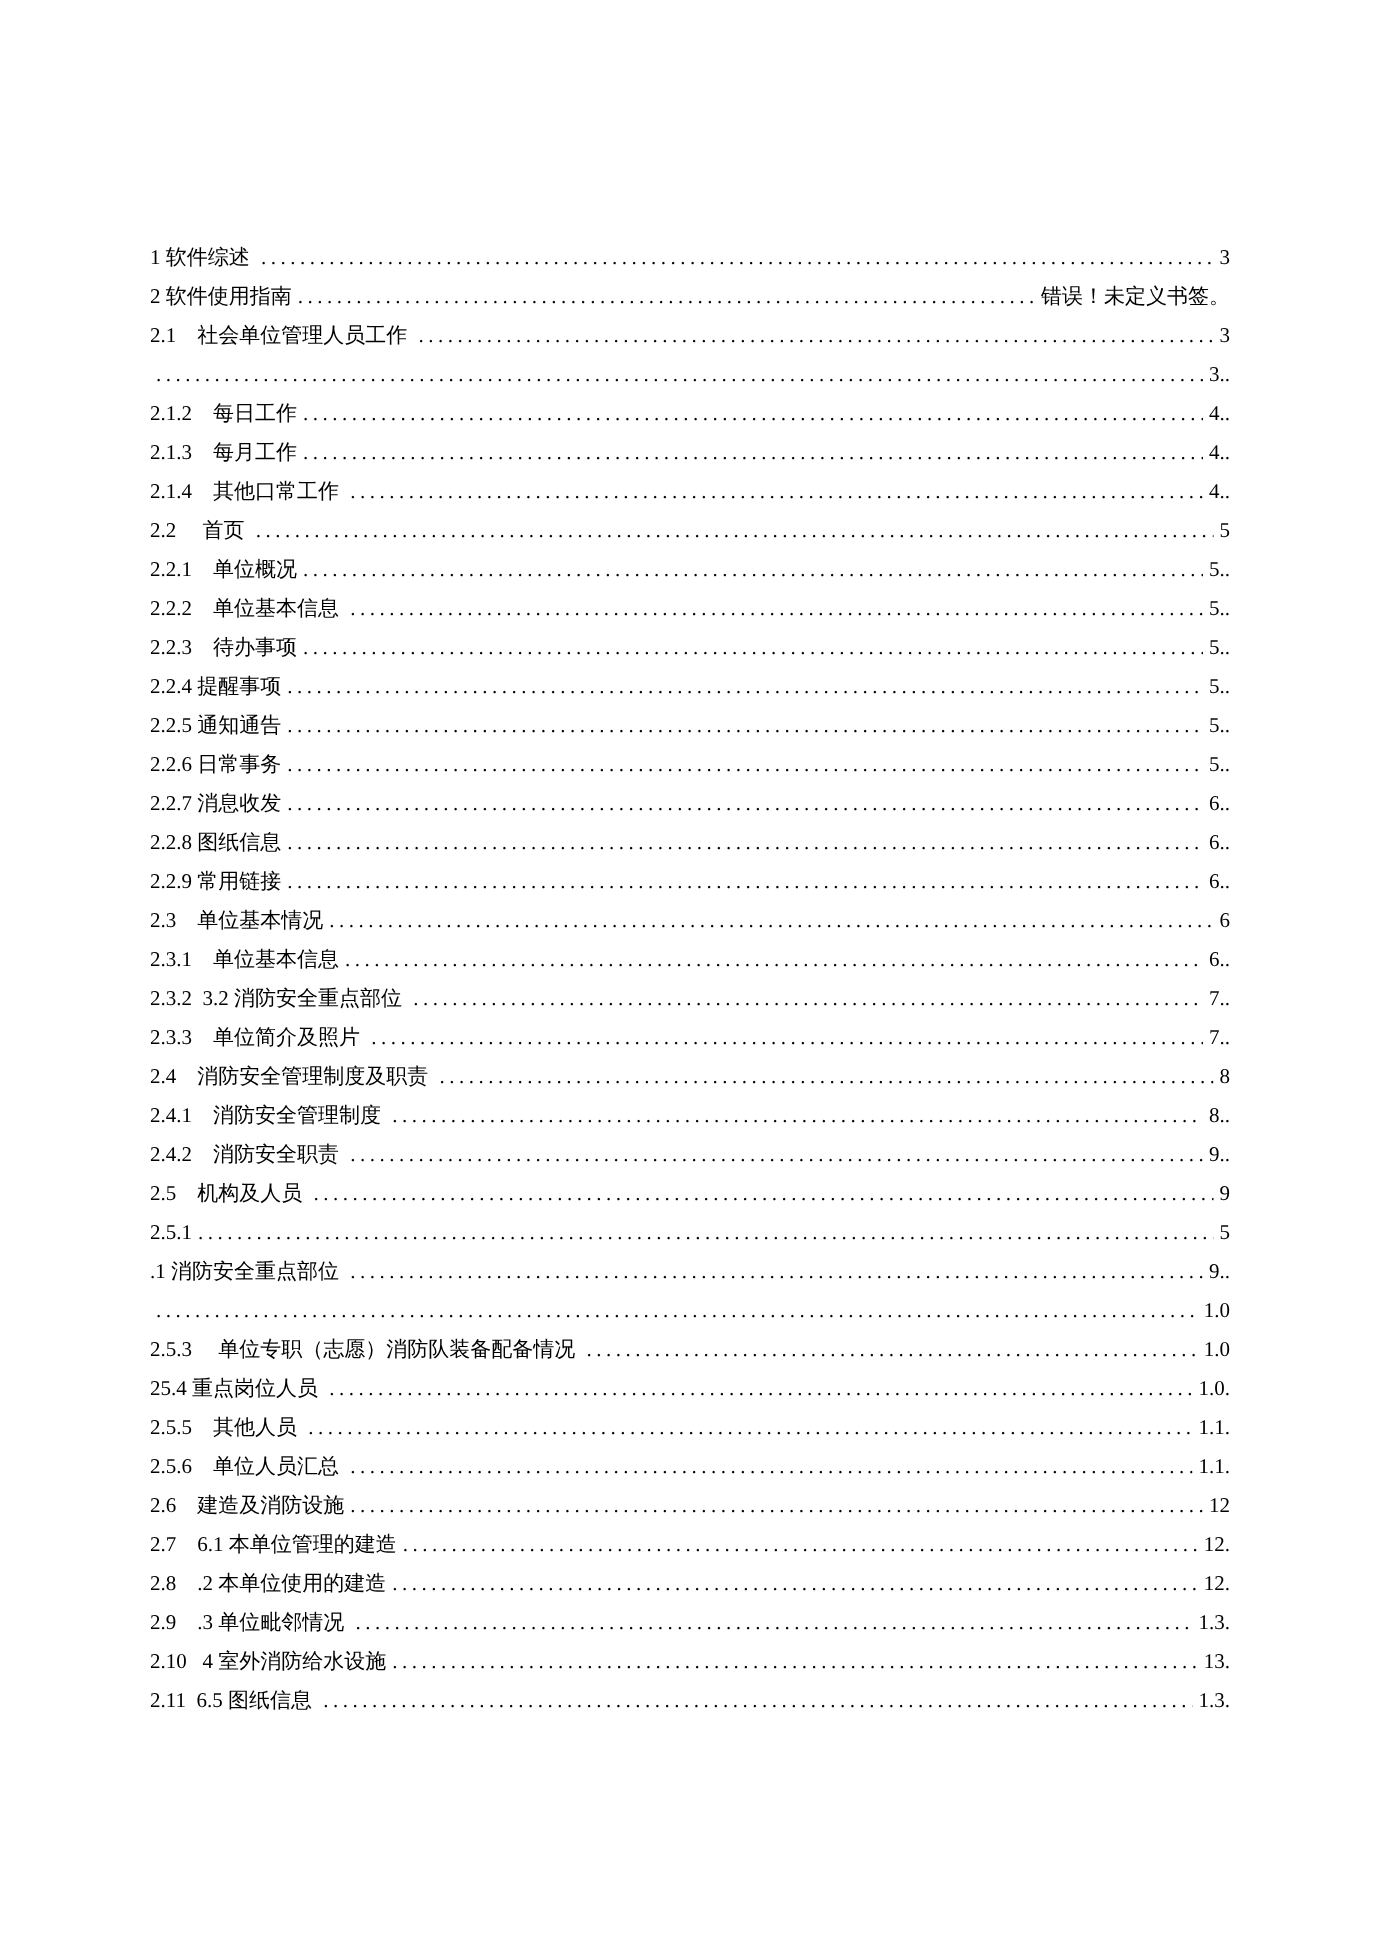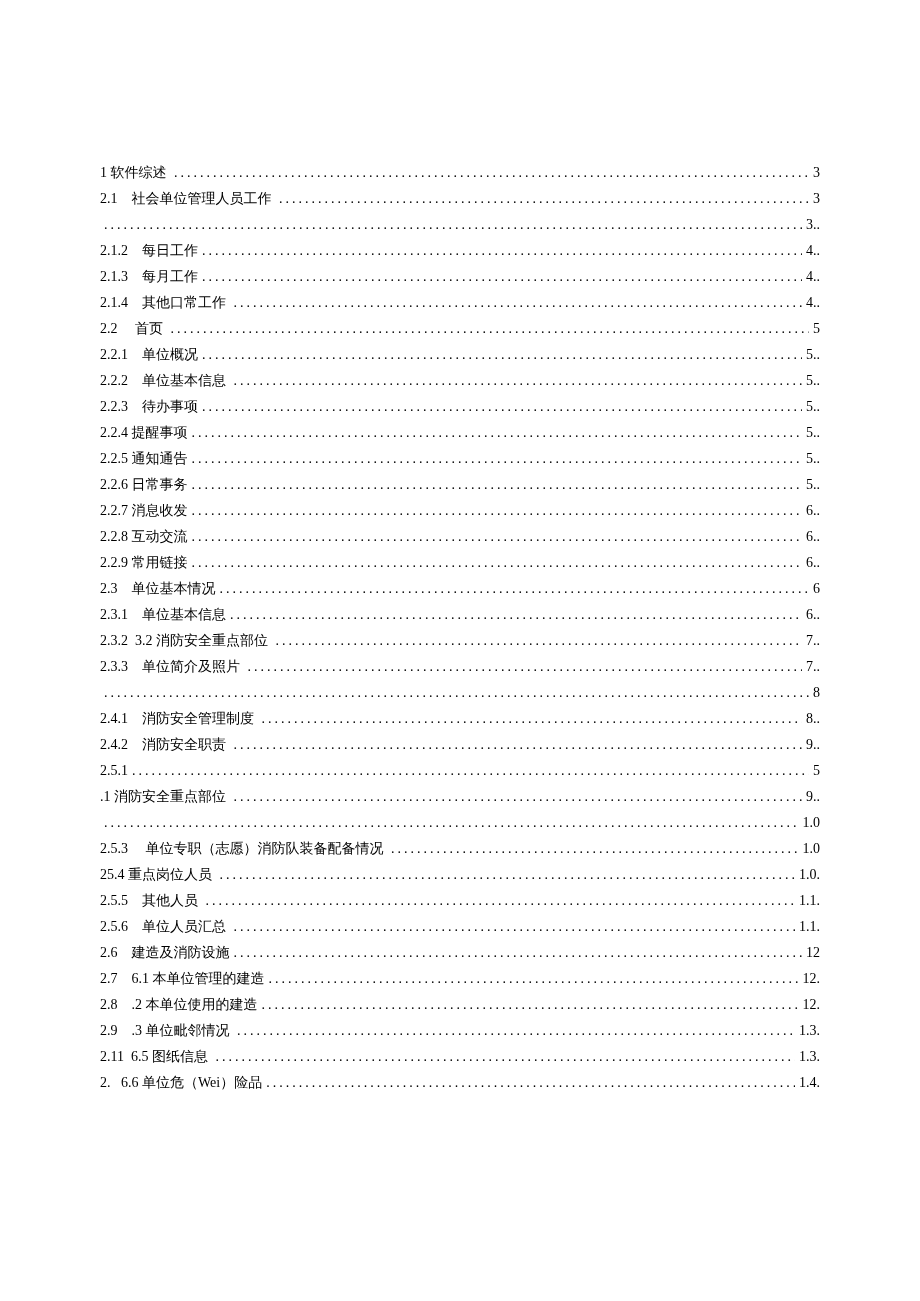--- a/index.html
+++ b/index.html
@@ -43,20 +43,25 @@
 
 <div class="page">
   <div>
 
     <div class="toc-line">
       <span class="toc-label">1 软件综述 </span>
       <span class="toc-dots"></span>
       <span class="toc-page"> 3</span>
     </div>
     <div class="toc-line">
+      <span class="toc-label">2 软件使用指南</span>
+      <span class="toc-dots"></span>
+      <span class="toc-page"> 错误！未定义书签。</span>
+    </div>
+    <div class="toc-line">
       <span class="toc-label">2.1    社会单位管理人员工作 </span>
       <span class="toc-dots"></span>
       <span class="toc-page"> 3</span>
     </div>
     <div class="toc-line">
       <span class="toc-dots"></span>
       <span class="toc-page"> 3..</span>
     </div>
     <div class="toc-line">
       <span class="toc-label">2.1.2    每日工作</span>
@@ -107,21 +112,21 @@
       <span class="toc-label">2.2.6 日常事务</span>
       <span class="toc-dots"></span>
       <span class="toc-page"> 5..</span>
     </div>
     <div class="toc-line">
       <span class="toc-label">2.2.7 消息收发</span>
       <span class="toc-dots"></span>
       <span class="toc-page"> 6..</span>
     </div>
     <div class="toc-line">
-      <span class="toc-label">2.2.8 互动交流</span>
+      <span class="toc-label">2.2.8 图纸信息</span>
       <span class="toc-dots"></span>
       <span class="toc-page"> 6..</span>
     </div>
     <div class="toc-line">
       <span class="toc-label">2.2.9 常用链接</span>
       <span class="toc-dots"></span>
       <span class="toc-page"> 6..</span>
     </div>
     <div class="toc-line">
       <span class="toc-label">2.3    单位基本情况</span>
@@ -137,34 +142,40 @@
       <span class="toc-label">2.3.2  3.2 消防安全重点部位 </span>
       <span class="toc-dots"></span>
       <span class="toc-page"> 7..</span>
     </div>
     <div class="toc-line">
       <span class="toc-label">2.3.3    单位简介及照片 </span>
       <span class="toc-dots"></span>
       <span class="toc-page"> 7..</span>
     </div>
     <div class="toc-line">
+      <span class="toc-label">2.4    消防安全管理制度及职责 </span>
       <span class="toc-dots"></span>
       <span class="toc-page"> 8</span>
     </div>
     <div class="toc-line">
       <span class="toc-label">2.4.1    消防安全管理制度 </span>
       <span class="toc-dots"></span>
       <span class="toc-page"> 8..</span>
     </div>
     <div class="toc-line">
       <span class="toc-label">2.4.2    消防安全职责 </span>
       <span class="toc-dots"></span>
       <span class="toc-page"> 9..</span>
     </div>
     <div class="toc-line">
+      <span class="toc-label">2.5    机构及人员 </span>
+      <span class="toc-dots"></span>
+      <span class="toc-page"> 9</span>
+    </div>
+    <div class="toc-line">
       <span class="toc-label">2.5.1</span>
       <span class="toc-dots"></span>
       <span class="toc-page">5</span>
     </div>
     <div class="toc-line">
       <span class="toc-label">.1 消防安全重点部位 </span>
       <span class="toc-dots"></span>
       <span class="toc-page"> 9..</span>
     </div>
     <div class="toc-line">
@@ -205,24 +216,24 @@
       <span class="toc-label">2.8    .2 本单位使用的建造</span>
       <span class="toc-dots"></span>
       <span class="toc-page"> 12.</span>
     </div>
     <div class="toc-line">
       <span class="toc-label">2.9    .3 单位毗邻情况 </span>
       <span class="toc-dots"></span>
       <span class="toc-page"> 1.3.</span>
     </div>
     <div class="toc-line">
+      <span class="toc-label">2.10   4 室外消防给水设施</span>
+      <span class="toc-dots"></span>
+      <span class="toc-page"> 13.</span>
+    </div>
+    <div class="toc-line">
       <span class="toc-label">2.11  6.5 图纸信息 </span>
       <span class="toc-dots"></span>
       <span class="toc-page"> 1.3.</span>
-    </div>
-    <div class="toc-line">
-      <span class="toc-label">2.   6.6 单位危（Wei）险品</span>
-      <span class="toc-dots"></span>
-      <span class="toc-page">1.4.</span>
     </div>
 
   </div>
 </div>
 
 </body></html>

